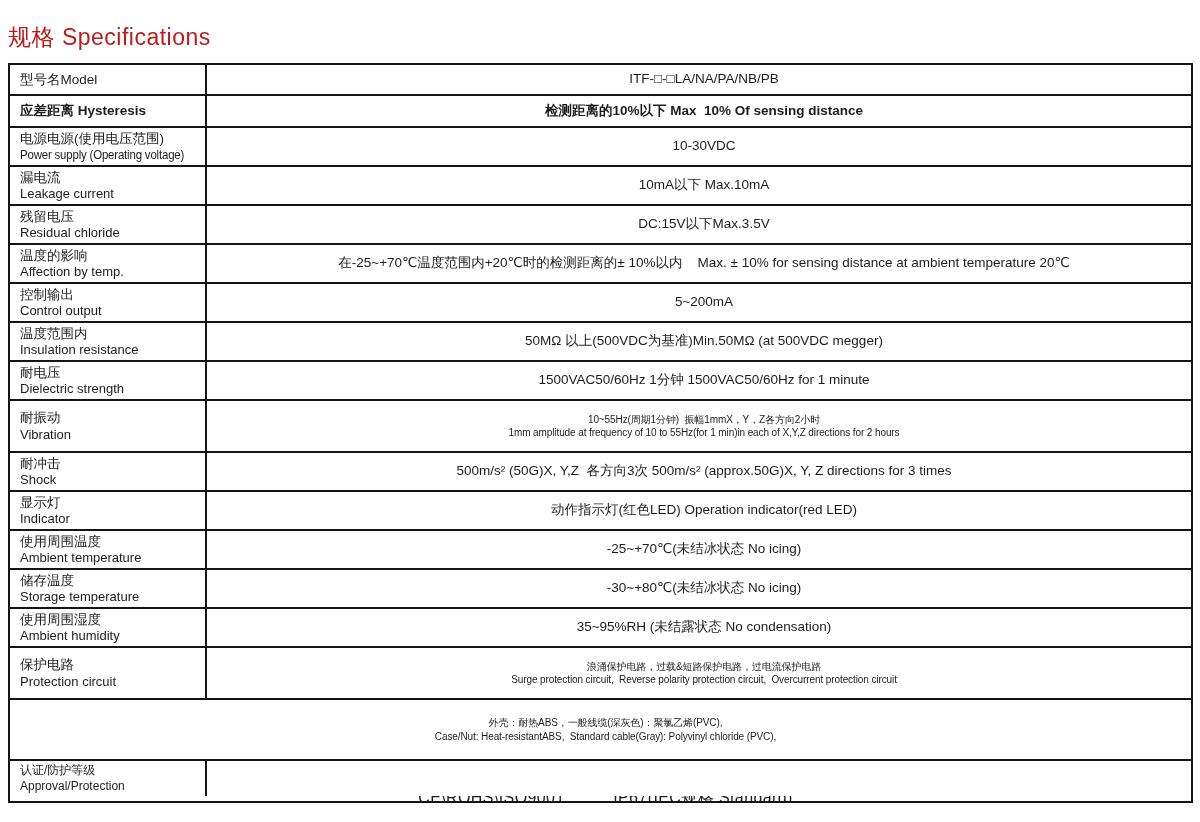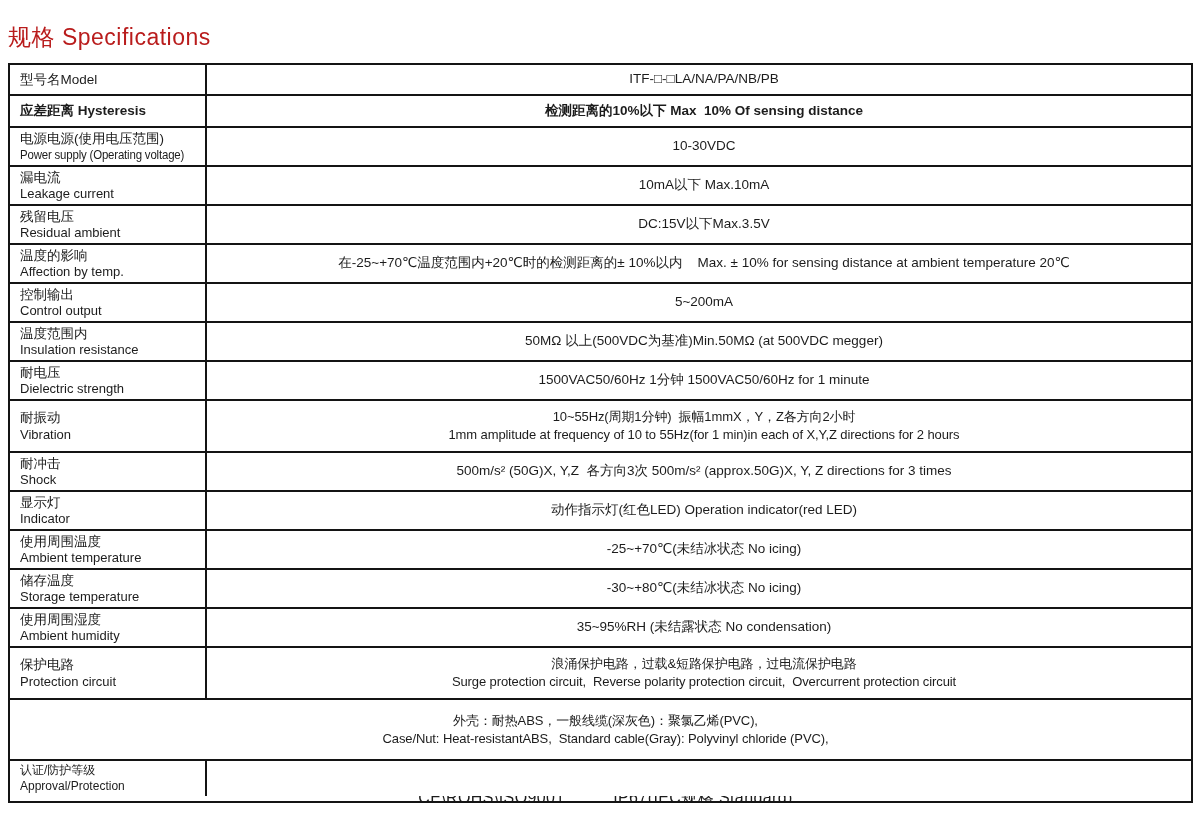--- a/index.html
+++ b/index.html
@@ -37,21 +37,21 @@
   .small-label .en { font-size: 12px; }
   .value {
     flex: 1;
     align-items: center;
     text-align: center;
     padding: 1px 8px;
     overflow: hidden;
     margin-left: 10px;
   }
   .v { font-size: 13.5px; line-height: 1.4; white-space: pre-wrap; }
-  .dense .v { font-size: 13px; line-height: 1.35; letter-spacing: -0.1px; }
+  .dense .v { font-size: 10px; line-height: 1.35; letter-spacing: -0.1px; }
   .big .v { font-size: 16px; letter-spacing: 0.4px; }
   .zh:empty, .en:empty, .v:empty { display: none; }
 </style>
 </head>
 <body>
 
 <h1 class="page-title" style="color: #b91c1c;">规格 Specifications</h1>
 
 <div class="spec-table">
 
@@ -95,21 +95,21 @@
     </div>
     <div class="cell value">
       <div class="v">10mA以下 Max.10mA</div>
 
     </div>
   </div>
 
   <div class="t-row">
     <div class="cell label">
       <div class="zh">残留电压</div>
-      <div class="en">Residual ambient</div>
+      <div class="en">Residual chloride</div>
     </div>
     <div class="cell value">
       <div class="v">DC:15V以下Max.3.5V</div>
 
     </div>
   </div>
 
   <div class="t-row">
     <div class="cell label">
       <div class="zh">温度的影响</div>

